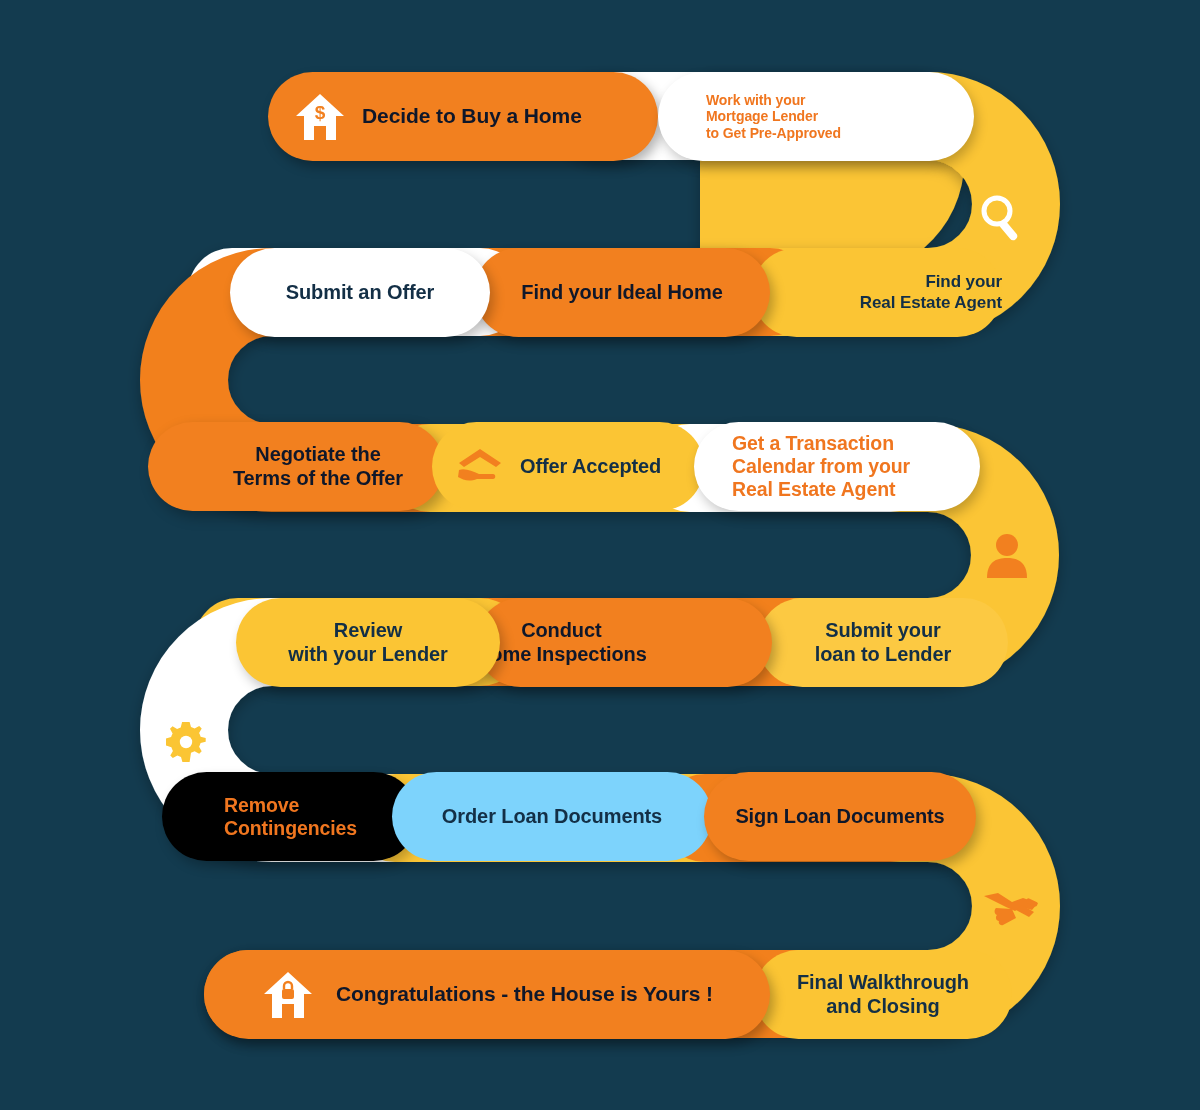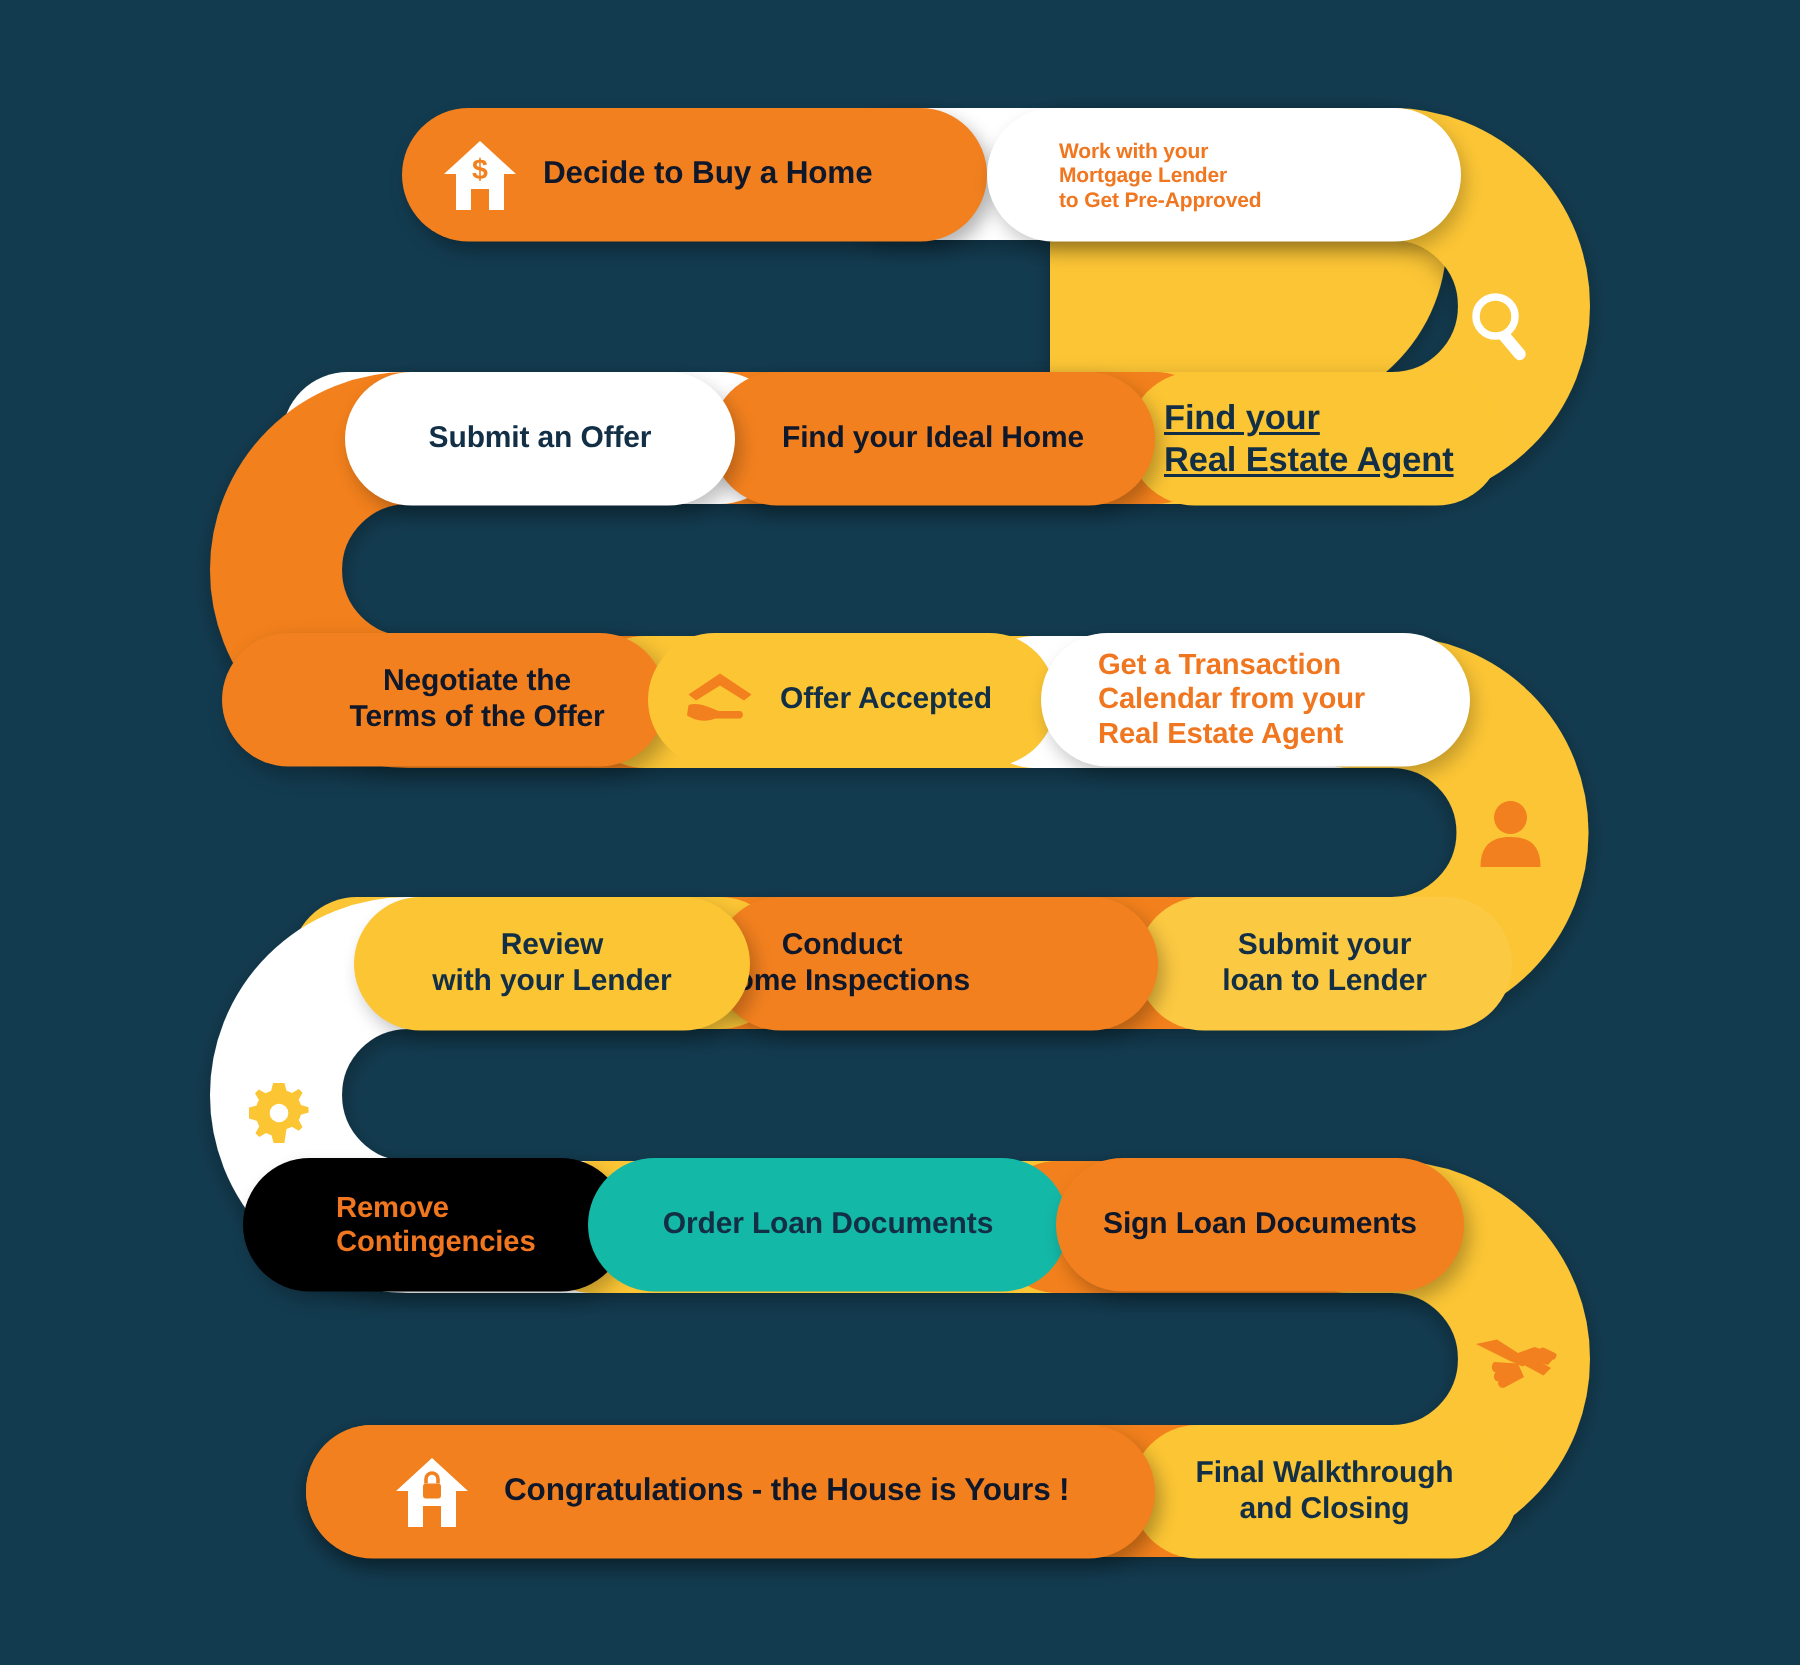--- a/index.html
+++ b/index.html
@@ -127,21 +127,21 @@
     <span class="txt white" style="font-size:21px;margin-left:14px;">Decide to Buy a Home</span>
   </div>
 
   <div class="pill" style="left:658px;top:72px;width:316px;height:89px;background:#ffffff;padding-left:48px;box-shadow:3px 6px 12px rgba(0,0,0,0.22);">
     <span class="txt orangetx" style="font-size:14px;">Work with your
 Mortgage Lender
 to Get Pre-Approved</span>
   </div>
 
   <div class="pill" style="left:752px;top:248px;width:250px;height:89px;background:#fbc534;justify-content:flex-start;padding-left:24px;">
-    <span class="txt navy" style="font-size:23px;text-align:left;width:100%;text-decoration:underline;">Find your
+    <span class="txt navy" style="font-size:17px;text-align:right;width:100%;">Find your
 Real Estate Agent</span>
   </div>
 
   <div class="pill" style="left:474px;top:248px;width:296px;height:89px;background:#f2801f;justify-content:center;box-shadow:4px 6px 12px rgba(0,0,0,0.26);">
     <span class="txt white" style="font-size:20px;">Find your Ideal Home</span>
   </div>
 
   <div class="pill" style="left:230px;top:248px;width:260px;height:89px;background:#ffffff;justify-content:center;box-shadow:4px 6px 12px rgba(0,0,0,0.24);">
     <span class="txt navy" style="font-size:20px;">Submit an Offer</span>
   </div>
@@ -180,21 +180,21 @@
   <div class="pill" style="left:236px;top:598px;width:264px;height:89px;background:#fbc534;justify-content:center;box-shadow:4px 6px 12px rgba(0,0,0,0.24);">
     <span class="txt navy" style="font-size:20px;text-align:center;">Review
 with your Lender</span>
   </div>
 
   <div class="pill" style="left:162px;top:772px;width:256px;height:89px;background:#000000;padding-left:62px;box-shadow:4px 6px 12px rgba(0,0,0,0.24);">
     <span class="txt orangetx" style="font-size:19.5px;">Remove
 Contingencies</span>
   </div>
 
-  <div class="pill" style="left:392px;top:772px;width:320px;height:89px;background:#14b8a6;justify-content:center;">
+  <div class="pill" style="left:392px;top:772px;width:320px;height:89px;background:#7dd3fc;justify-content:center;">
     <span class="txt navy" style="font-size:20px;">Order Loan Documents</span>
   </div>
 
   <div class="pill" style="left:704px;top:772px;width:272px;height:89px;background:#f2801f;justify-content:center;box-shadow:4px 6px 12px rgba(0,0,0,0.26);">
     <span class="txt white" style="font-size:20px;">Sign Loan Documents</span>
   </div>
 
   <div class="pill" style="left:754px;top:950px;width:258px;height:89px;background:#fbc534;justify-content:center;">
     <span class="txt navy" style="font-size:20px;text-align:center;">Final Walkthrough
 and Closing</span>

